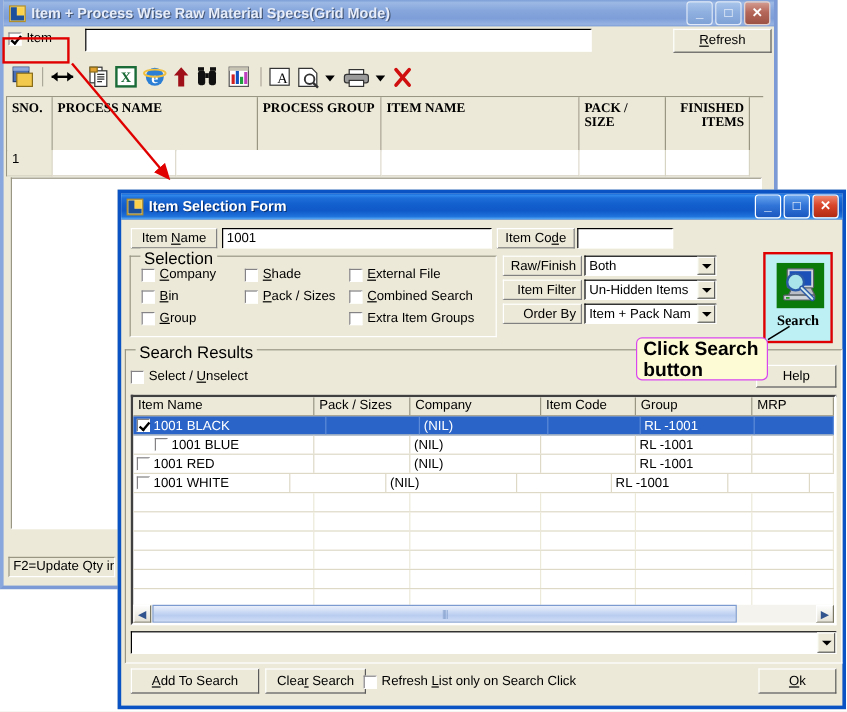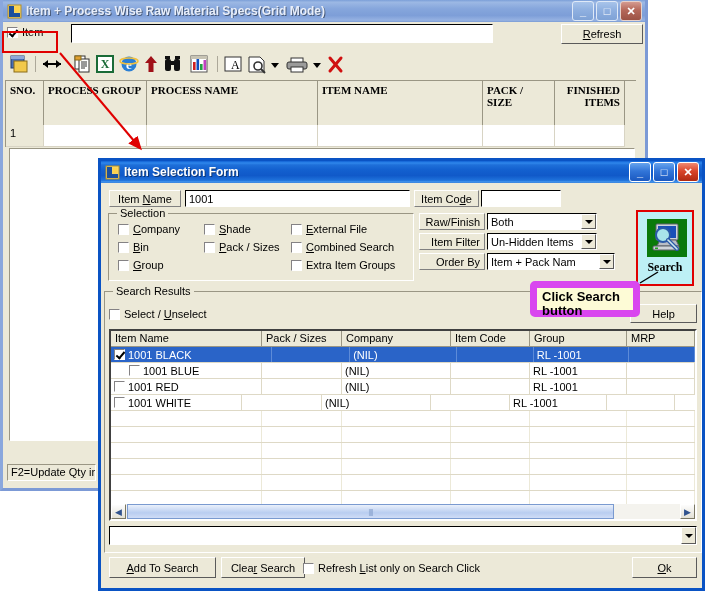--- a/index.html
+++ b/index.html
@@ -83,40 +83,40 @@
   }
   .gridcell{box-sizing:border-box;background:#fff;border-right:1px solid #d8d4c4;border-bottom:1px solid #d8d4c4;}
 
   
   #dlg{left:98px;top:158px;width:607px;height:433px;border:3px solid #0a53c4;background:#ece9d8;}
 
   .grp{
     position:absolute;box-sizing:border-box;
     border:1px solid;border-color:#9a9684 #fff #fff #9a9684;
   }
-  .grp-lbl{position:absolute;top:-7px;left:8px;background:#ece9d8;padding:0 3px;font-size:11px;}
+  .grp-lbl{position:absolute;top:-7px;left:8px;background:#ece9d8;padding:0 3px;font-size:14px;}
 
   
   .rtbl{position:absolute;box-sizing:border-box;border:2px solid;border-color:#404040 #fff #fff #404040;background:#fff;overflow:hidden;}
   .rhdr{display:flex;height:16px;box-sizing:border-box;background:#ece9d8;border-bottom:1px solid #9a9684;}
   .rhdr div{box-sizing:border-box;border-right:1px solid #9a9684;padding:1px 4px;font-size:11px;overflow:hidden;white-space:nowrap;}
   .rrow{display:flex;height:16px;box-sizing:border-box;border-bottom:1px solid #ded9c6;}
   .rrow div{box-sizing:border-box;border-right:1px solid #ded9c6;padding:1px 3px;font-size:11px;overflow:hidden;white-space:nowrap;display:flex;align-items:center;gap:3px;}
   .rrow.sel{background:#2a64c8;color:#fff;}
   .rrow.sel div{border-right-color:#5d8bd8;}
   .rrow.empty div{border-right-color:#ece9d8;}
 
   .hscroll{position:absolute;box-sizing:border-box;height:15px;background:#f4f3ee;display:flex;align-items:center;}
   .hs-btn{width:15px;height:15px;box-sizing:border-box;background:linear-gradient(to bottom,#fdfdfd,#e3e1d6);border:1px solid;border-color:#fff #7b7864 #7b7864 #fff;display:flex;align-items:center;justify-content:center;color:#31538e;font-size:9px;}
   .hs-thumb{height:13px;background:linear-gradient(to bottom,#eaf0fb,#b9cdf0 60%,#cfdcf6);border:1px solid #7a9ad0;display:flex;align-items:center;justify-content:center;color:#8aa4cf;font-size:8px;letter-spacing:-1px;}
 
   .callout{
     position:absolute;box-sizing:border-box;background:#fdfbd6;
-    border:7px solid #d946ef;border-radius:5px;padding:2px 5px;
-    font-weight:bold;font-size:13px;line-height:1.05;z-index:40;
+    border:1px solid #d946ef;border-radius:5px;padding:2px 5px;
+    font-weight:bold;font-size:16px;line-height:1.05;z-index:40;
   }
   .redbox{position:absolute;box-sizing:border-box;border:2px solid #e00000;z-index:30;}
   #annot-svg{position:absolute;left:0;top:0;width:706px;height:593px;pointer-events:none;z-index:35;}
   .statusbar{position:absolute;box-sizing:border-box;background:#ece9d8;border:1px solid;border-color:#9a9684 #fff #fff #9a9684;font-size:11px;padding:1px 3px;overflow:hidden;white-space:nowrap;}
 </style>
 </head>
 <body>
 
 <div class="win" id="bgwin">
 
@@ -224,22 +224,22 @@
 
       <g stroke="#d01010" stroke-width="3" stroke-linecap="round">
         <path d="M325 6 l11 13"></path>
           <path d="M336 6 l-11 13"></path>
       </g>
     </svg>
   </div>
 
   <div style="position:absolute;left:2px;top:80px;width:630px;height:45px;display:flex;border-top:1px solid #9a9684;border-left:1px solid #9a9684;">
     <div class="gridhdr" style="width:38px;">SNO.</div>
+    <div class="gridhdr" style="width:171px;">PROCESS NAME</div>
     <div class="gridhdr" style="width:103px;">PROCESS GROUP</div>
-    <div class="gridhdr" style="width:171px;">PROCESS NAME</div>
     <div class="gridhdr" style="width:165px;">ITEM NAME</div>
     <div class="gridhdr" style="width:72px;">PACK / SIZE</div>
     <div class="gridhdr" style="width:70px;text-align:right;">FINISHED ITEMS</div>
   </div>
 
   <div style="position:absolute;left:2px;top:125px;width:630px;height:22px;display:flex;border-left:1px solid #9a9684;">
     <div class="gridcell" style="width:38px;background:#ece9d8;padding:2px 4px;font-size:11px;">1</div>
     <div class="gridcell" style="width:103px;"></div>
     <div class="gridcell" style="width:171px;"></div>
     <div class="gridcell" style="width:165px;"></div>
@@ -323,21 +323,21 @@
       </span>
   </div>
   <div class="lblbox" style="position:absolute;left:318px;top:72px;width:66px;height:17px;justify-content:flex-end;padding-right:4px;">Item Filter</div>
   <div class="combo" style="position:absolute;left:386px;top:72px;width:110px;height:17px;">
     <span>Un-Hidden Items</span>
     <span class="combo-arrow">
         <span class="arrowdn"></span>
       </span>
   </div>
   <div class="lblbox" style="position:absolute;left:318px;top:92px;width:66px;height:17px;justify-content:flex-end;padding-right:4px;">Order By</div>
-  <div class="combo" style="position:absolute;left:386px;top:92px;width:128px;height:17px;">
+  <div class="combo" style="position:absolute;left:386px;top:92px;width:110px;height:17px;">
     <span style="overflow:hidden;white-space:nowrap;">Item + Pack  Nam</span>
     <span class="combo-arrow">
         <span class="arrowdn"></span>
       </span>
   </div>
 
   <div style="position:absolute;left:535px;top:49px;width:58px;height:76px;background:#bdf0f5;border:2px solid #e00000;box-sizing:border-box;">
     <div style="position:absolute;left:9px;top:7px;width:40px;height:38px;">
       <svg width="40" height="38" viewBox="0 0 40 38">
         <rect x="0" y="0" width="40" height="38" fill="#0a7a0a"></rect>

